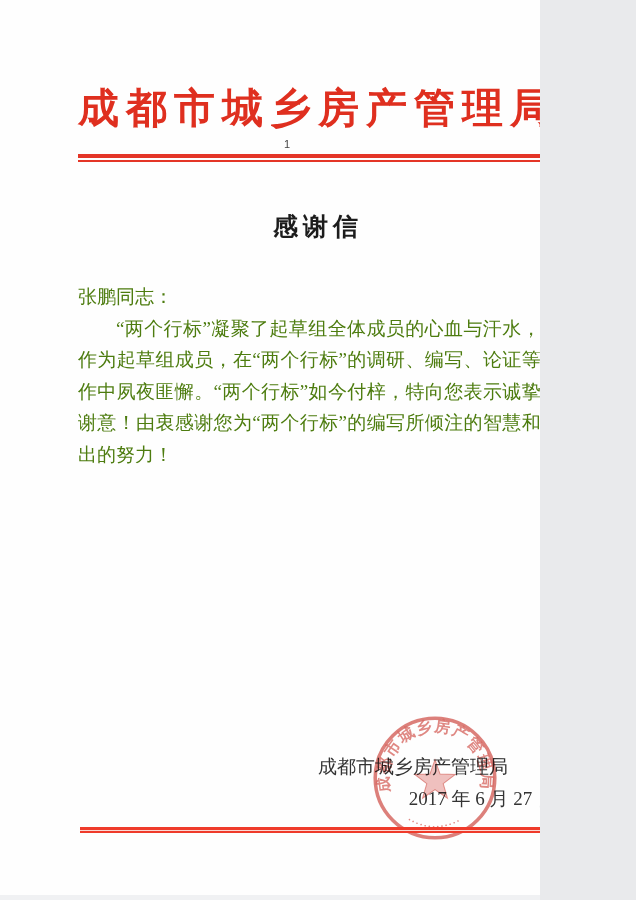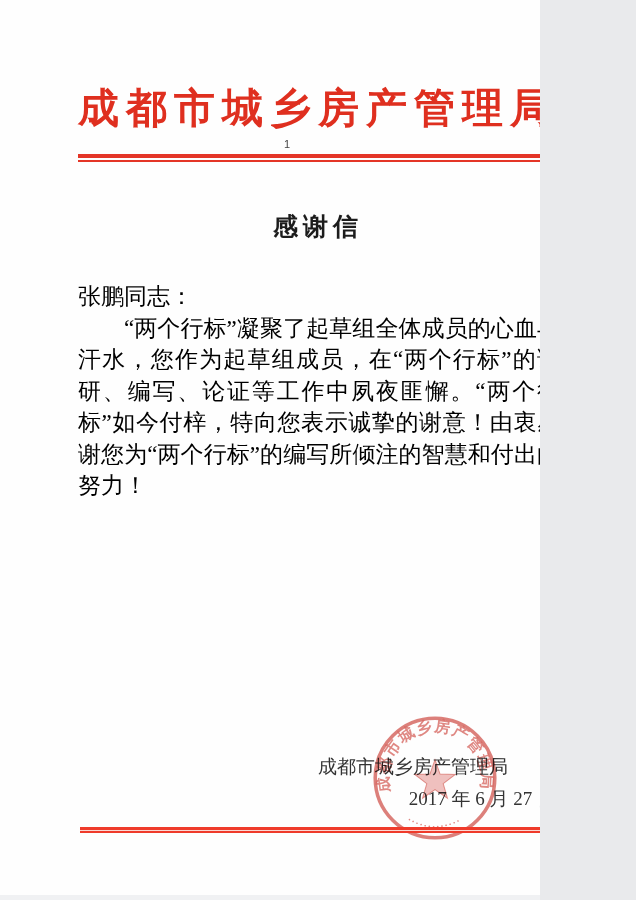--- a/index.html
+++ b/index.html
@@ -57,23 +57,23 @@
     text-align: center;
     font-size: 25px;
     font-weight: bold;
     letter-spacing: 5px;
     color: #1c1c1c;
   }
   .letter-body {
     position: absolute;
     top: 281px; left: 78px;
     width: 482px;
-    font-size: 23px;
+    font-size: 19px;
     line-height: 31.5px;
-    color: #000000;
+    color: #4d7c0f;
     text-align: justify;
   }
   .letter-body .salutation { margin: 0; }
   .letter-body p.para {
     margin: 0;
     text-indent: 2em;
   }
 
   
   .signature {

